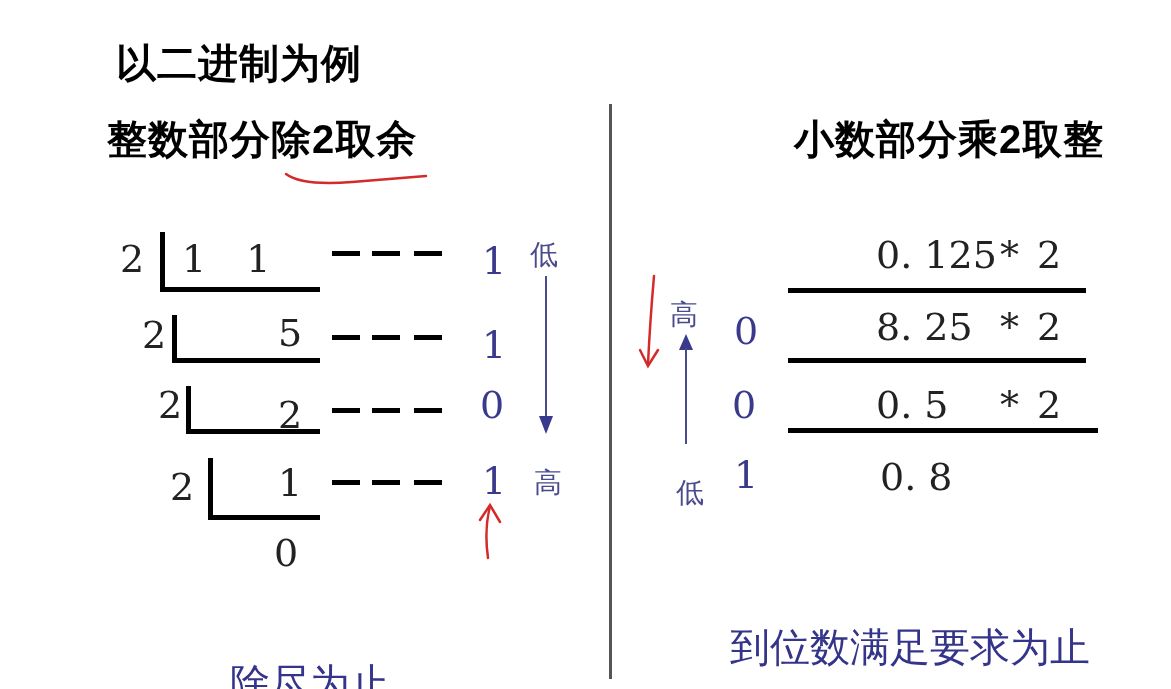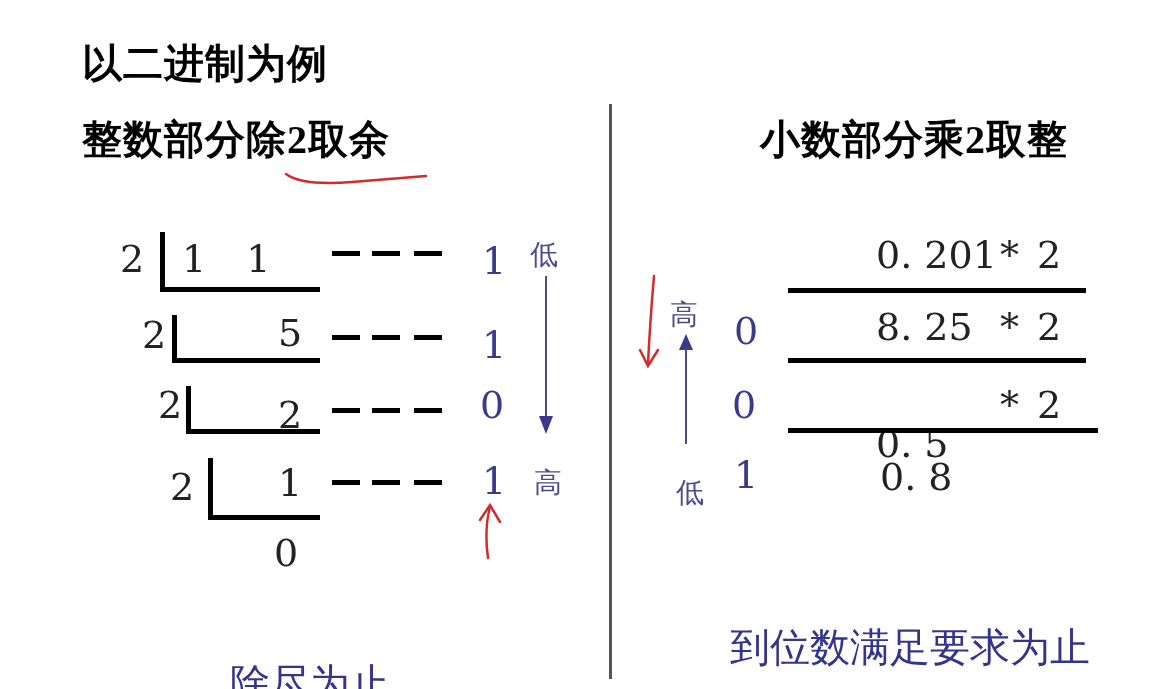--- a/index.html
+++ b/index.html
@@ -2,35 +2,35 @@
 <html><head>
 <meta charset="utf-8">
 <style>
   html, body { margin:0; padding:0; }
   body {
     width:1171px; height:689px; background:#ffffff; position:relative; overflow:hidden;
     font-family: "DejaVu Sans", sans-serif;
   }
   .abs { position:absolute; }
   .title {
-    font-family: Liberation Serif, serif; font-weight:bold; font-size:40px; color:#000;
-    white-space:nowrap; letter-spacing:1px;
+    font-family: Liberation Sans, sans-serif; font-weight:bold; font-size:40px; color:#000;
+    white-space:nowrap; letter-spacing:1px;margin-left:34px;
   }
   .serif { font-family: "DejaVu Serif", "Liberation Serif", serif; color:#222; font-size:38px; line-height:1; }
   .blue { color:#3a3a8c; }
   .footer { font-family:"DejaVu Sans", sans-serif; font-size:40px; color:#34348a; white-space:nowrap; }
   .line { position:absolute; background:#000; }
   .dash { position:absolute; height:5px; width:28px; background:#000; }
   .cjk-small { font-family:"DejaVu Sans", sans-serif; font-size:28px; color:#4a4a8e; }
 </style>
 </head>
 <body>
 
 <div class="abs title" style="left:82px; top:36px;">以二进制为例</div>
-<div class="abs title" style="left:82px; top:112px;">整数部分除2取余</div>
+<div class="abs title" style="left:73px; top:112px;">整数部分除2取余</div>
 <div class="abs title" style="left:760px; top:112px;">小数部分乘2取整</div>
 
 <svg class="abs" style="left:282px; top:168px;" width="150" height="22">
   <path d="M4 6 Q 20 18 70 14 T 144 8" stroke="#d42a2a" stroke-width="2.5" fill="none" stroke-linecap="round"></path>
 </svg>
 
 <div class="abs" style="left:609px; top:104px; width:3px; height:575px; background:#555;"></div>
 
 <div>
 
@@ -82,31 +82,31 @@
   <svg class="abs" style="left:474px; top:500px;" width="32" height="62">
     <path d="M14 58 Q 10 30 16 6" stroke="#d42a2a" stroke-width="2.5" fill="none" stroke-linecap="round"></path>
     <path d="M6 20 L16 5 L26 22" stroke="#d42a2a" stroke-width="2.5" fill="none" stroke-linecap="round"></path>
   </svg>
 
   <div class="abs footer" style="left:230px; top:656px;">除尽为止</div>
 </div>
 
 <div>
 
-  <div class="abs serif" style="left:876px; top:236px;">0. 201</div>
+  <div class="abs serif" style="left:876px; top:236px;">0. 125</div>
   <div class="abs serif" style="left:1000px; top:236px; word-spacing:6px;">* 2</div>
   <div class="line" style="left:788px; top:288px; width:298px; height:5px;"></div>
 
   <div class="abs serif blue" style="left:734px; top:312px;">0</div>
   <div class="abs serif" style="left:876px; top:308px;">8. 25</div>
   <div class="abs serif" style="left:1000px; top:308px; word-spacing:6px;">* 2</div>
   <div class="line" style="left:788px; top:358px; width:298px; height:5px;"></div>
 
   <div class="abs serif blue" style="left:732px; top:386px;">0</div>
-  <div class="abs serif" style="left:876px; top:386px;margin-top:39px;">0. 5</div>
+  <div class="abs serif" style="left:876px; top:386px;">0. 5</div>
   <div class="abs serif" style="left:1000px; top:386px; word-spacing:6px;">* 2</div>
   <div class="line" style="left:788px; top:428px; width:310px; height:5px;"></div>
 
   <div class="abs serif blue" style="left:734px; top:456px;">1</div>
   <div class="abs serif" style="left:880px; top:458px;">0. 8</div>
 
   <div class="abs cjk-small" style="left:670px; top:296px;">高</div>
   <svg class="abs" style="left:676px; top:332px;" width="20" height="114">
     <polygon points="3,18 17,18 10,2" fill="#3a3a8c"></polygon>
     <line x1="10" y1="16" x2="10" y2="112" stroke="#4a4a8e" stroke-width="2"></line>

